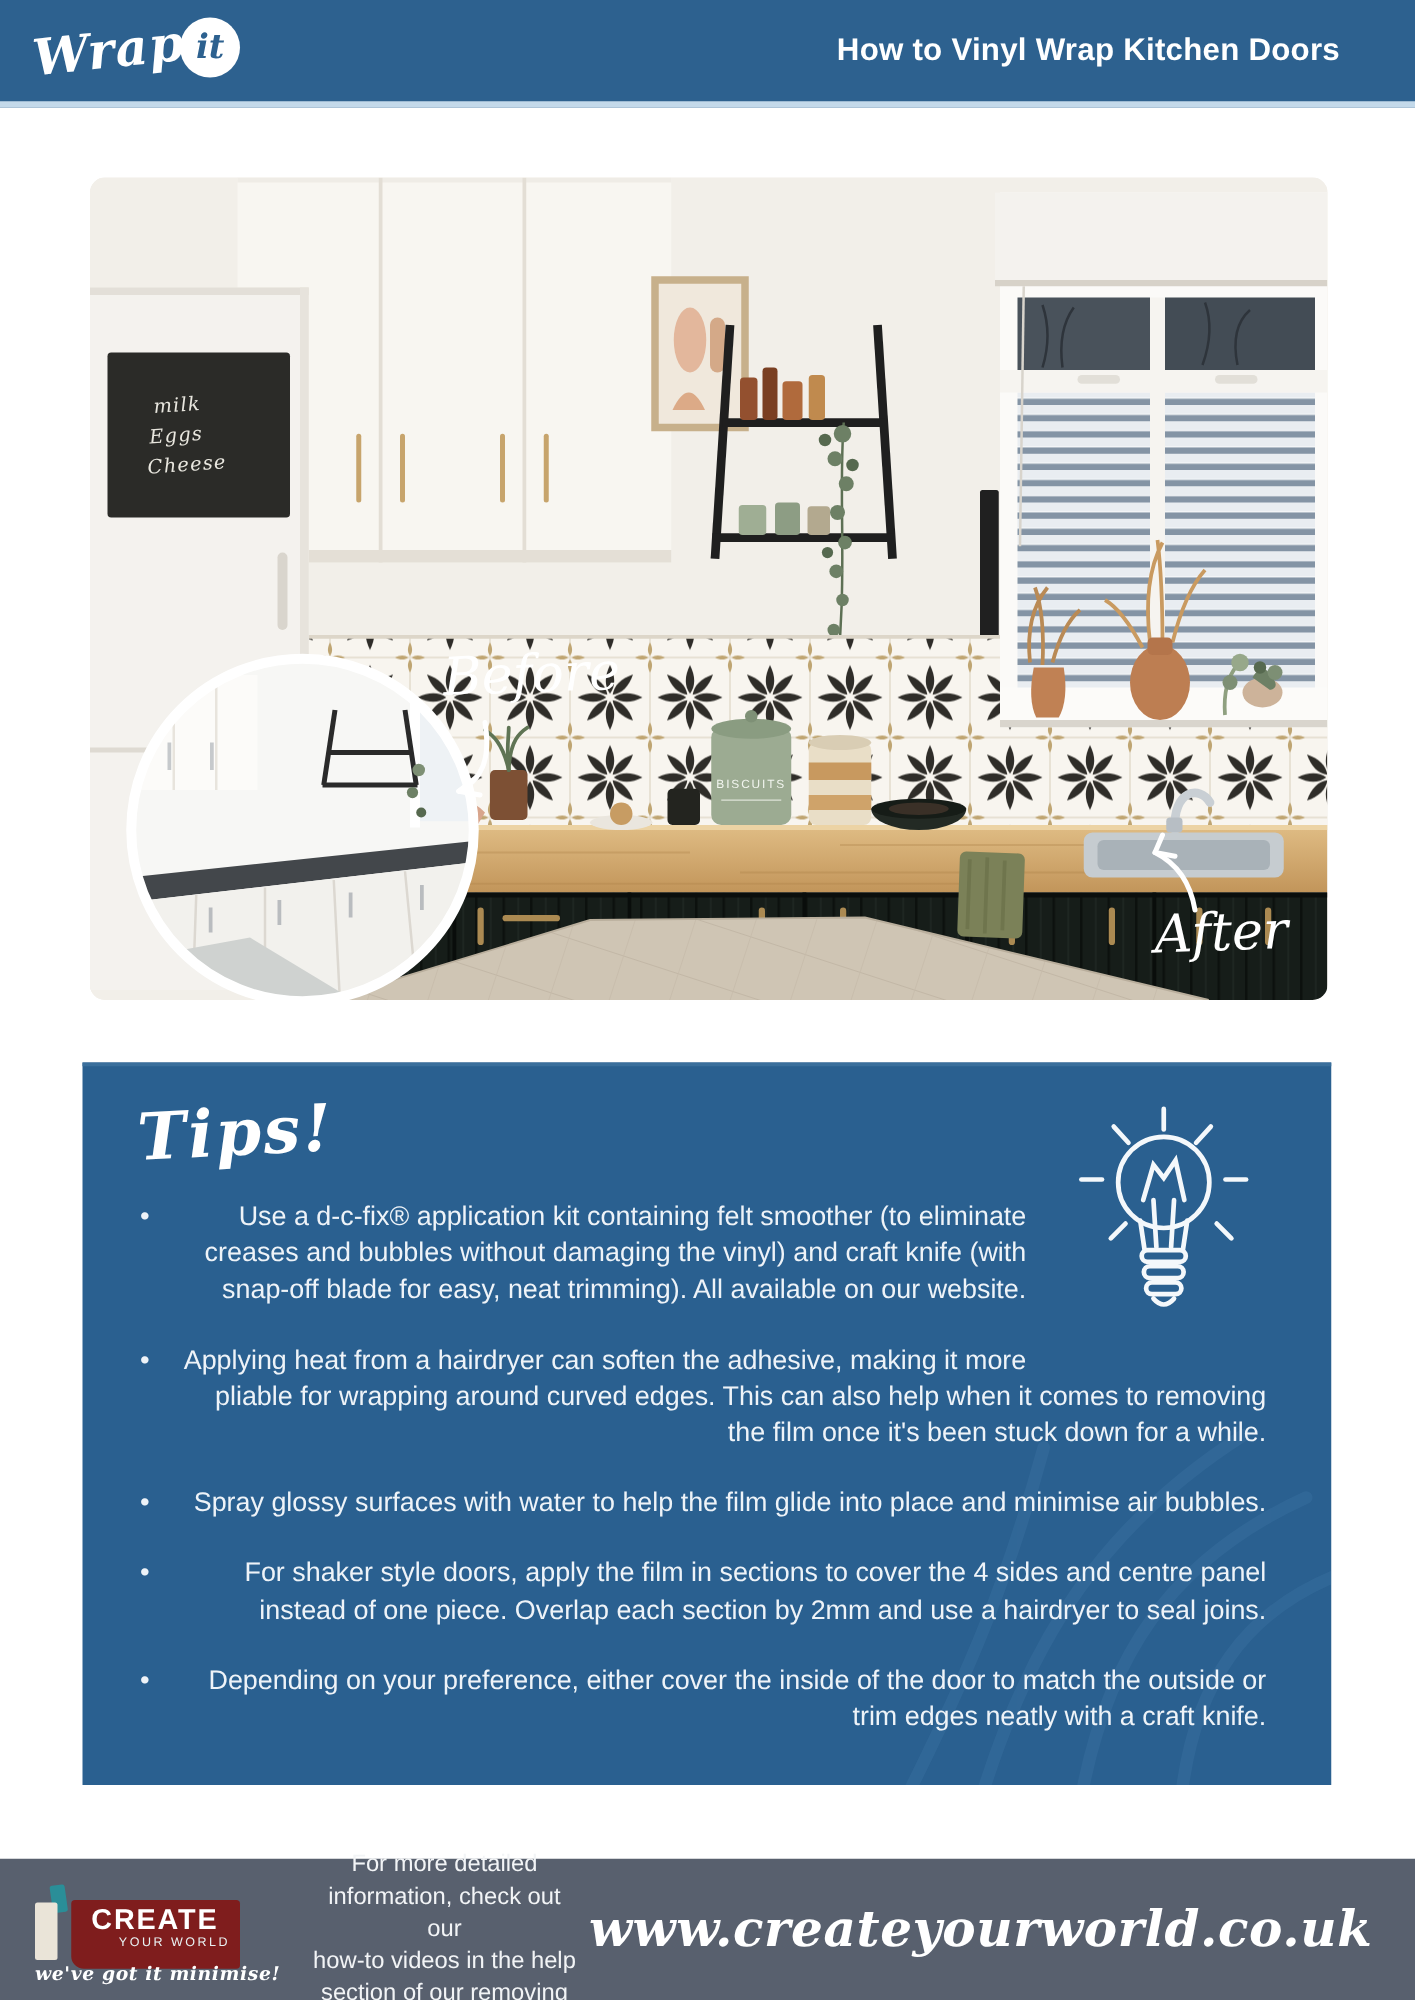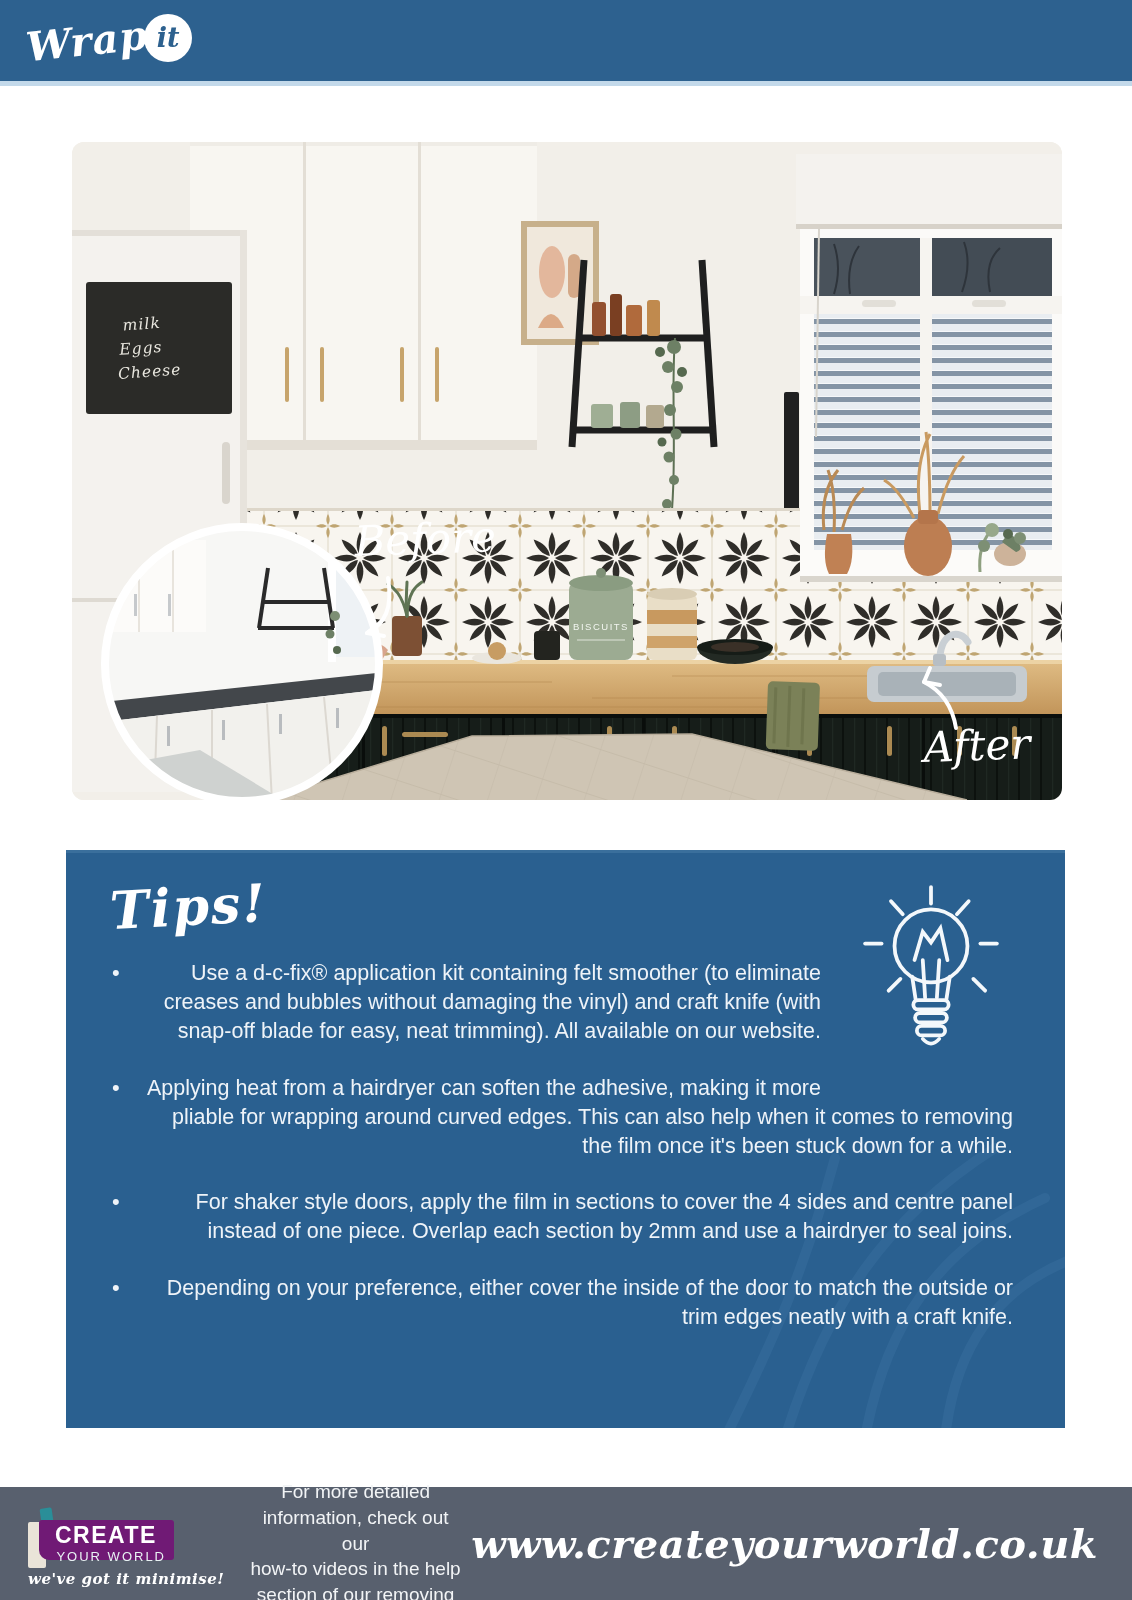--- a/index.html
+++ b/index.html
@@ -59,40 +59,41 @@
   
   .footer {
     position:absolute; left:0; top:1487px; width:1132px; height:113px;
     background:#58606e; display:flex; align-items:center;
     padding:0 34px 0 28px;
   }
   .cyw { position:relative; width:212px; height:96px; flex:0 0 auto; }
   .cyw-sheet { position:absolute; left:0; top:26px; width:18px; height:46px; background:#eae4d8; border-radius:2px; }
   .cyw-tab { position:absolute; left:13px; top:12px; width:12px; height:22px; background:#2a8e98; border-radius:2px; transform:rotate(-8deg); }
   .cyw-box {
-    position:absolute; left:11px; top:24px; width:135px; height:40px;
-    background:#701a75; border-radius:3px 3px 3px 10px; color:#ffffff;
+    position:absolute; left:29px; top:24px; width:135px; height:55px;
+    background:#7f1d1d; border-radius:3px 3px 3px 10px; color:#ffffff;
     padding:4px 8px 0 16px;
   }
   .cyw-name { font-size:23px; font-weight:bold; letter-spacing:1.5px; line-height:1; }
-  .cyw-sub { font-size:13px; letter-spacing:2px; text-align:right; margin-top:2px; color:#e8f2f3; }
+  .cyw-sub { font-size:10px; letter-spacing:2px; text-align:right; margin-top:2px; color:#e8f2f3; }
   .cyw-tagline { position:absolute; left:0; top:74px; width:212px; color:#ffffff; font-size:15px; font-weight:bold; letter-spacing:0.5px; }
   .footer-info { flex:1 1 auto; text-align:center; color:#f2f4f6; font-size:19px; line-height:1.35; padding:0 10px; }
   .footer-url { flex:0 0 auto; color:#ffffff; font-size:40px; font-weight:bold; letter-spacing:0.5px; }
 </style>
 </head>
 <body>
 
 <div class="page">
 
   <div class="header">
     <div class="brand">
       <span class="brand-word script">Wrap</span>
       <span class="brand-badge script">it</span>
     </div>
+    <div class="header-title">How to Vinyl Wrap Kitchen Doors</div>
   </div>
 
   <div class="photo">
     <svg width="990" height="658" viewBox="0 0 990 658">
       <defs>
         <path id="pt" d="M0,-26 C4.5,-17 4.5,-9 0,-3 C-4.5,-9 -4.5,-17 0,-26 Z"></path>
         <path id="ptS" d="M0,-12 C2.2,-8 2.2,-4 0,-1.5 C-2.2,-4 -2.2,-8 0,-12 Z"></path>
         <g id="star8" fill="#2f2d29">
           <use href="#pt"></use>
             <use href="#pt" transform="rotate(45)"></use>
@@ -413,20 +414,21 @@
           <path d="M14,60 H28"></path>
           <path d="M112,60 H126"></path>
           <path d="M34,100 L44,90"></path>
           <path d="M106,90 L116,100"></path>
         </g>
       </svg>
       <div class="tips-heading script">Tips!</div>
       <ul class="tips-list">
         <li>Use a d-c-fix® application kit containing felt smoother (to eliminate creases and bubbles without damaging the vinyl) and craft knife (with snap-off blade for easy, neat trimming).  All available on our website.</li>
         <li>Applying heat from a hairdryer can soften the adhesive, making it more pliable for wrapping around curved edges. This can also help when it comes to removing the film once it's been stuck down for a while.</li>
+        <li>Spray glossy surfaces with water to help the film glide into place and minimise air bubbles.</li>
         <li>For shaker style doors, apply the film in sections to cover the 4 sides and centre panel instead of one piece. Overlap each section by 2mm and use a hairdryer to seal joins.</li>
         <li>Depending on your preference, either cover the inside of the door to match the outside or trim edges neatly with a craft knife.</li>
       </ul>
     </div>
   </div>
 
   <div class="footer">
     <div class="cyw">
       <div class="cyw-tab"></div>
       <div class="cyw-sheet"></div>

